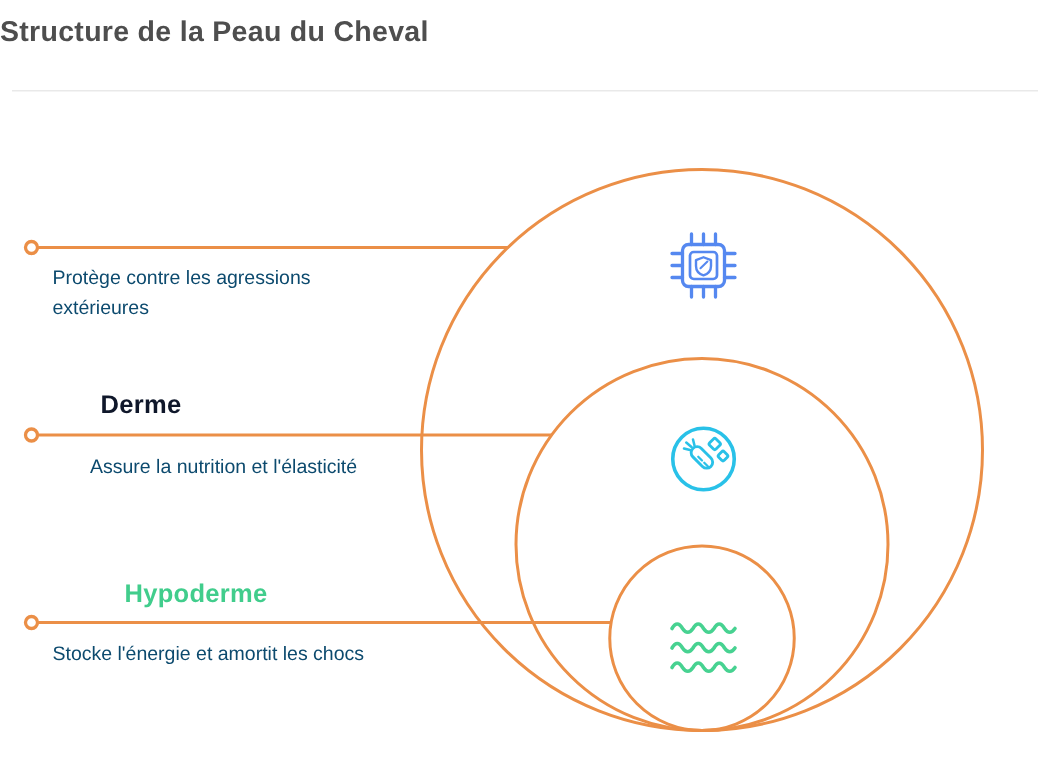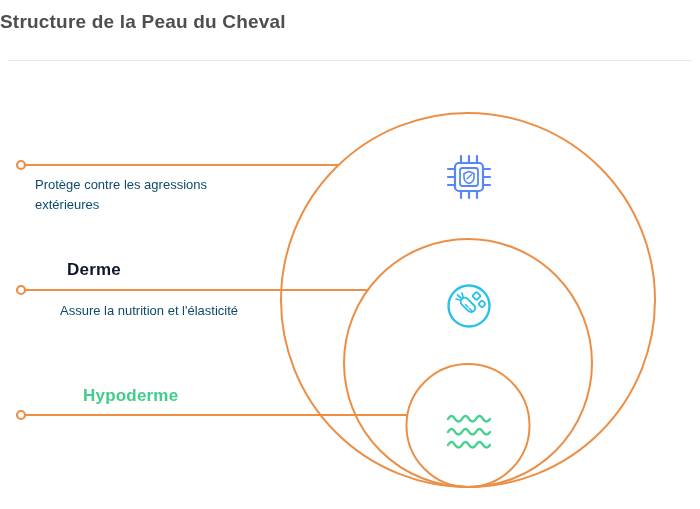--- a/index.html
+++ b/index.html
@@ -99,14 +99,15 @@
       <path d="M-21,14 q3.5,-6 7,0 q3.5,5 7,0 q3.5,-6 7,0 q3.5,5 7,0 q3.5,-6 7,0 q3.5,5 7,0"></path>
     </g>
   </svg>
 
   <div class="layer-desc desc-epiderme">Protège contre les agressions extérieures</div>
 
   <div class="layer-label layer-heading label-derme" style="color: #0f172a; margin-left: 32px;">Derme</div>
   <div class="layer-desc desc-derme">Assure la nutrition et l'élasticité</div>
 
   <div class="layer-label layer-heading label-hypoderme" style="color: rgb(65, 205, 140); margin-left: 48px;">Hypoderme</div>
+  <div class="layer-desc desc-hypoderme">Stocke l'énergie et amortit les chocs</div>
 
 </div>
 
 </body></html>

